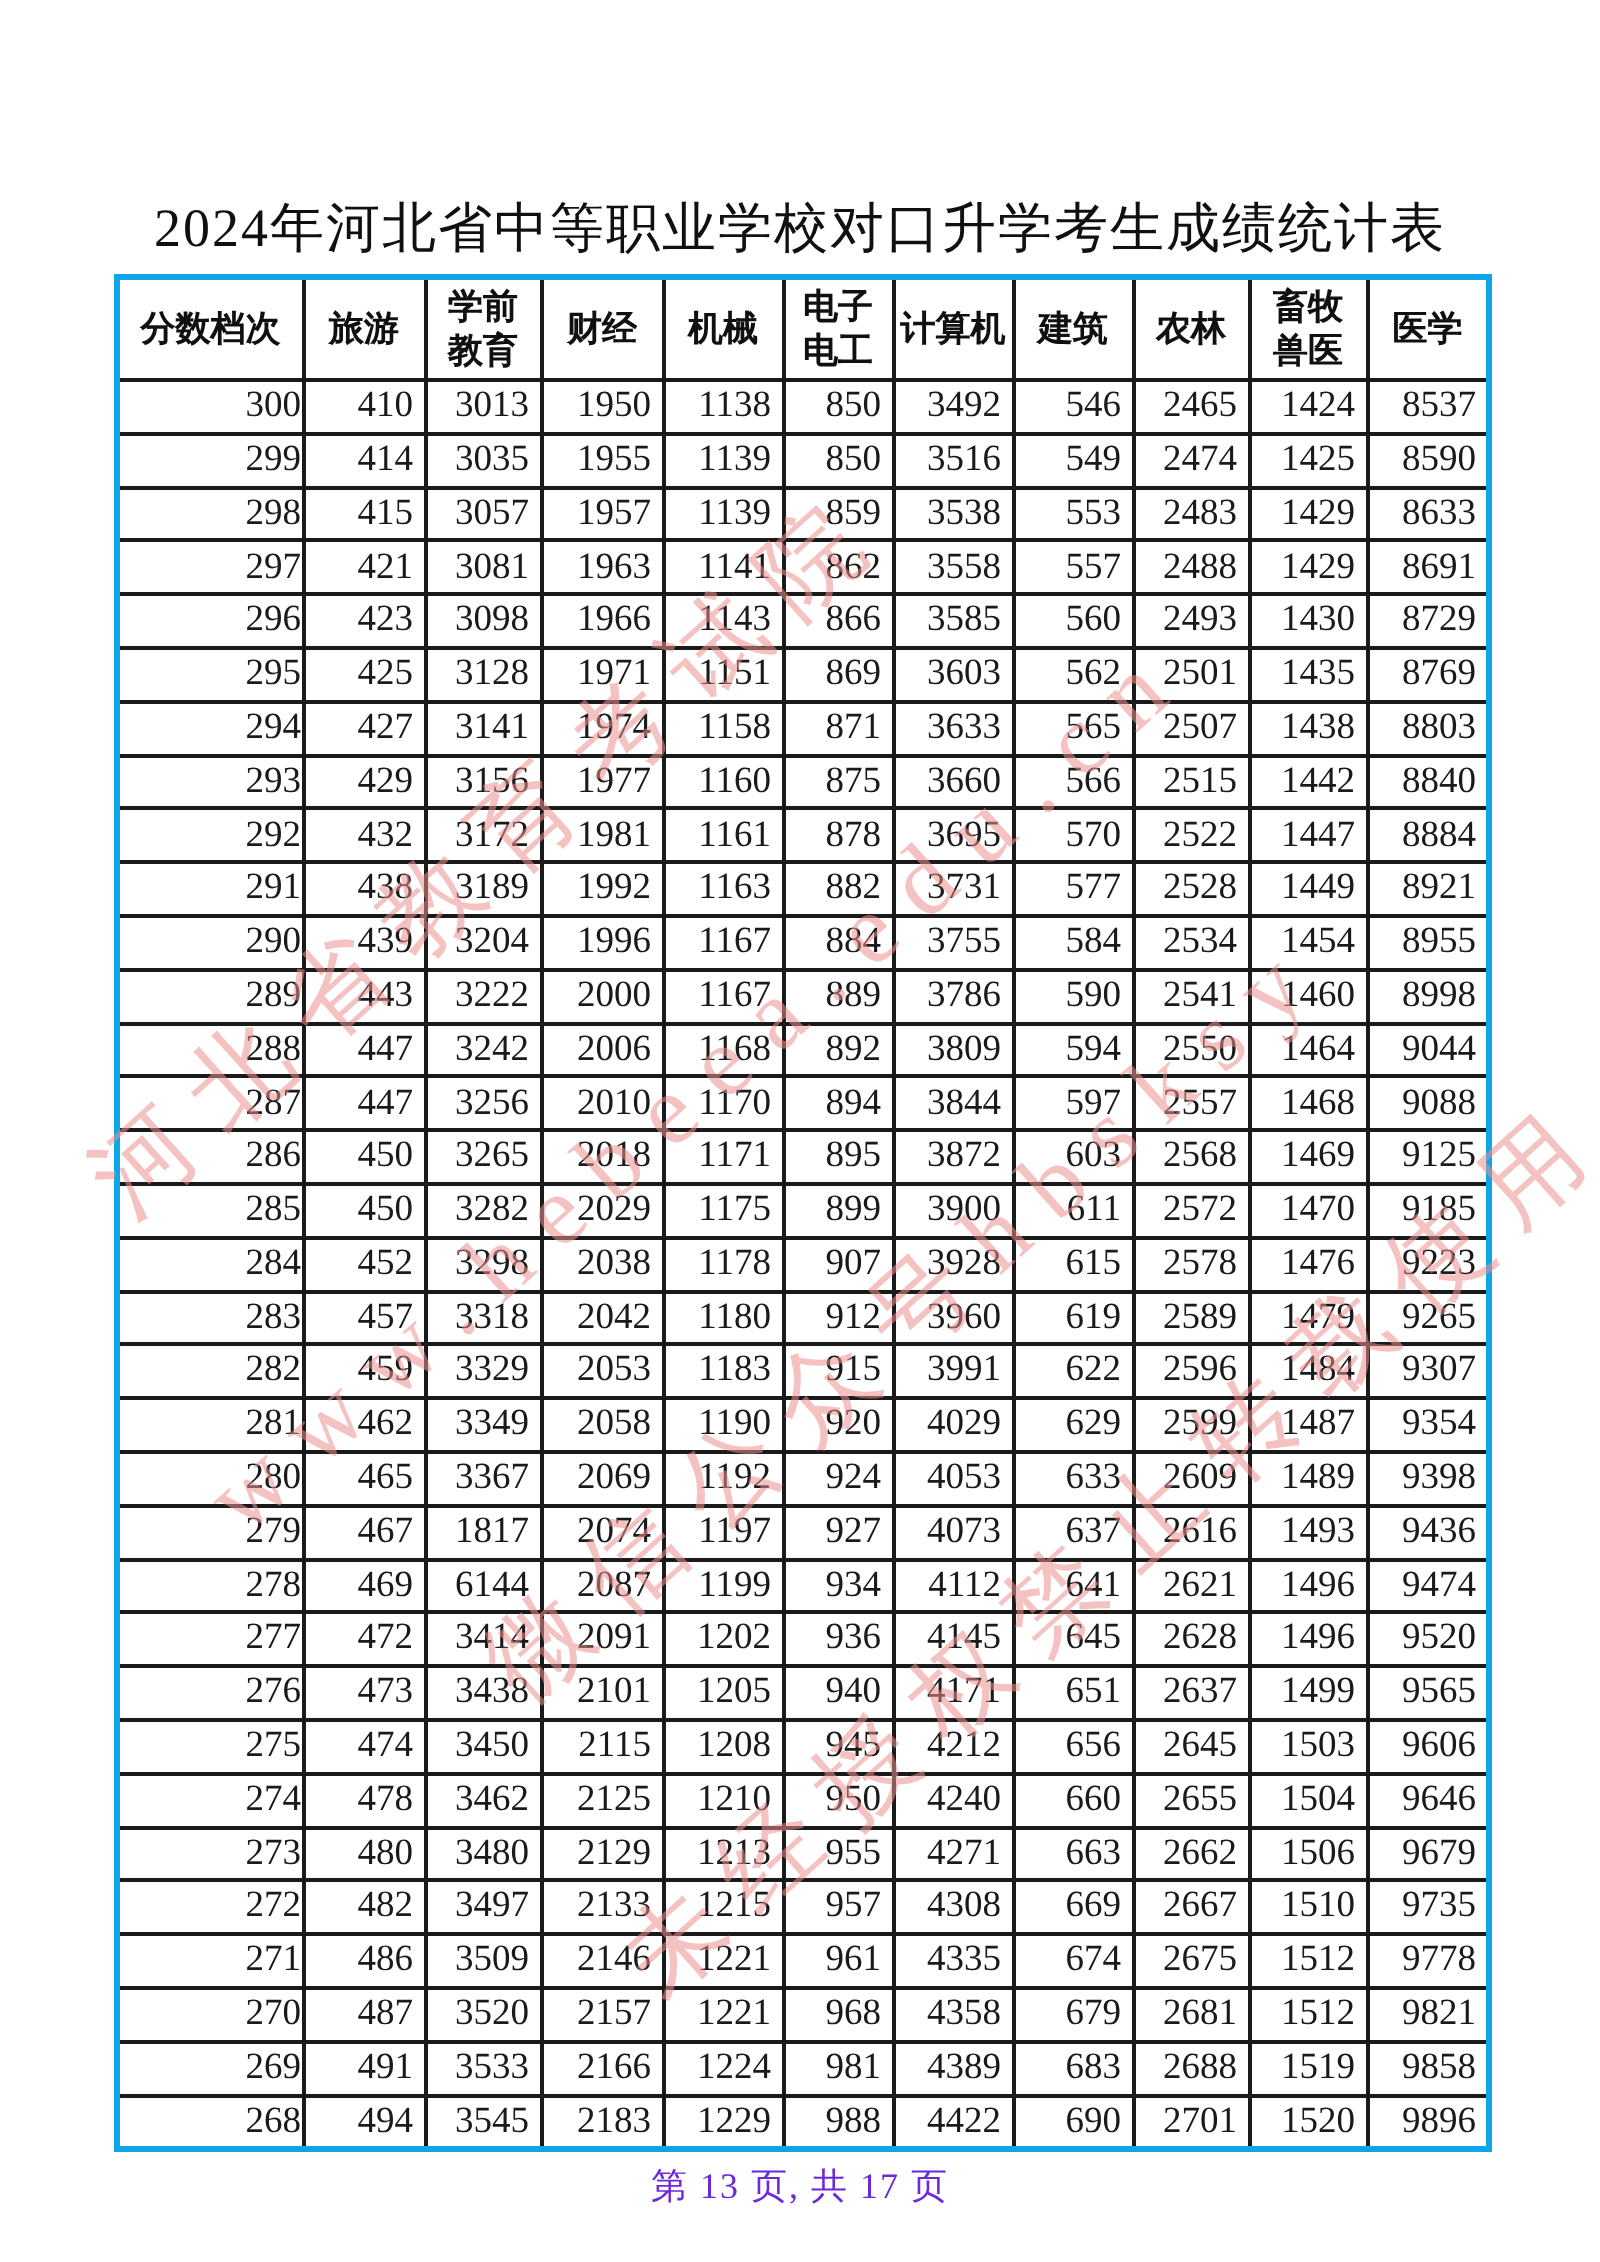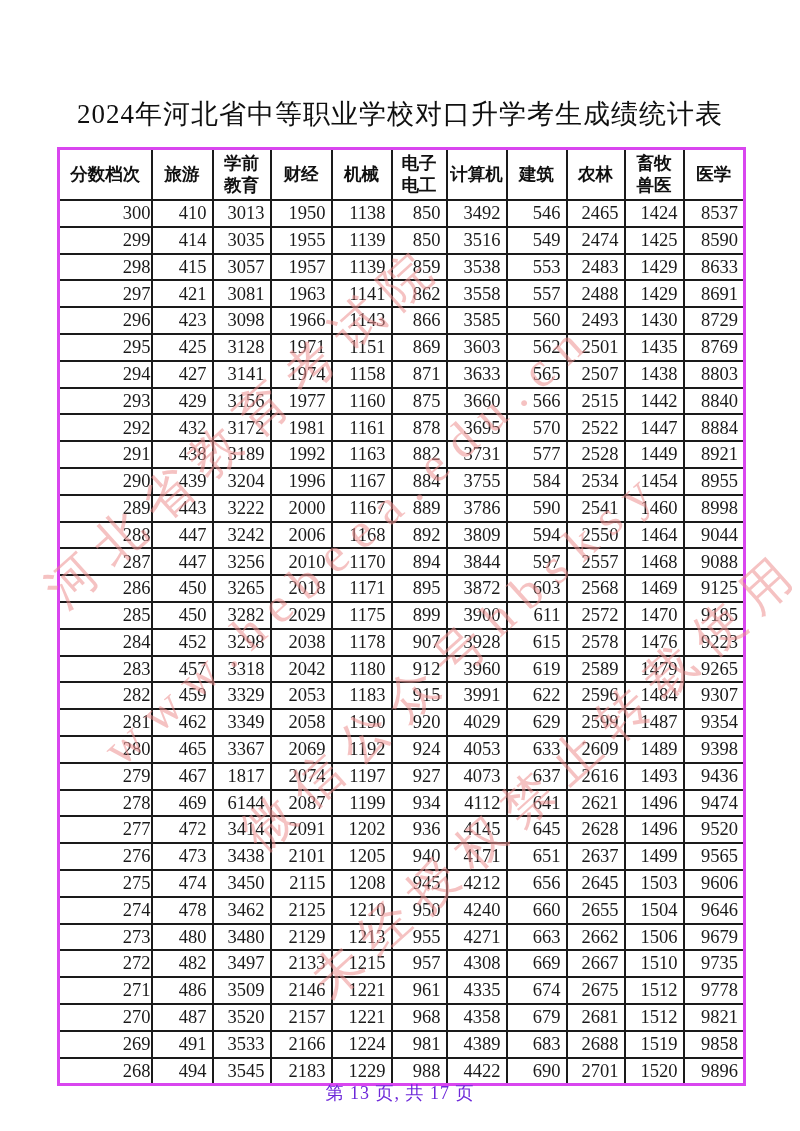--- a/index.html
+++ b/index.html
@@ -19,25 +19,25 @@
     width: 100%;
     text-align: center;
     font-size: 27px;
     font-weight: normal;
     letter-spacing: 1px;
     color: #101010;
   }
   table.score-table {
     position: absolute;
     left: 57px;
-    top: 147px;
+    top: 137px;
     width: 686px;
     border-collapse: collapse;
     table-layout: fixed;
-    border: 3px solid #d946ef;
+    border: 3px solid #0ea5e9;
   }
   .score-table th, .score-table td {
     border: 2px solid #1a1a1a;
     overflow: hidden;
   }
   .score-table th {
     height: 49px;
     padding: 0;
     font-size: 17.5px;
     font-weight: 600;

